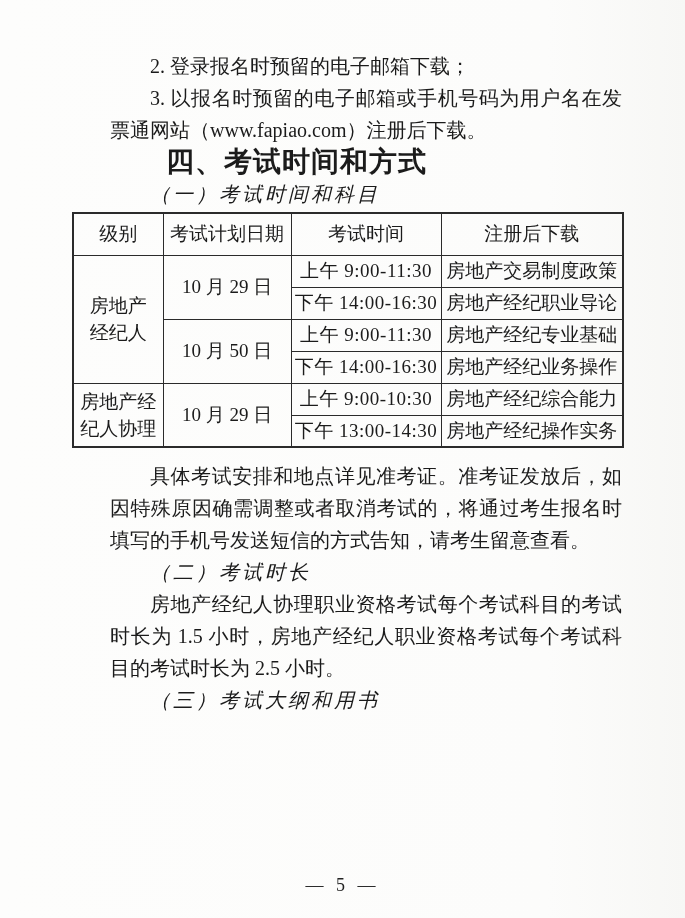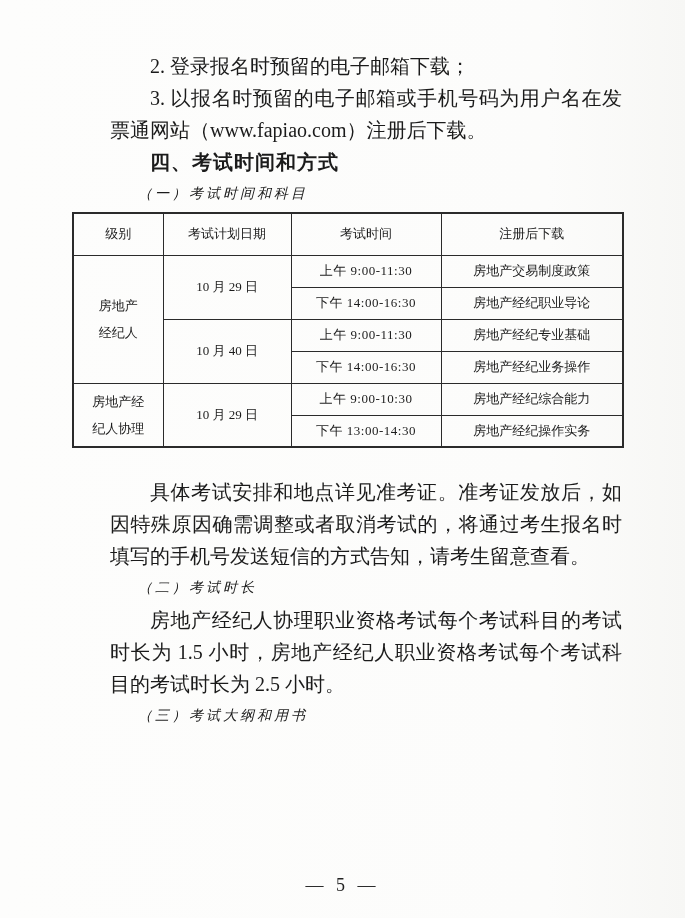--- a/index.html
+++ b/index.html
@@ -25,54 +25,54 @@
   }
   .para {
     margin: 0 0 0 38px;
     width: 512px;
     font-size: 20px;
     line-height: 32px;
     text-align: justify;
     text-indent: 2em;
   }
   .para.after-table {
-    margin-top: 28px;
+    margin-top: 12px;
   }
   .heading {
     margin: 0 0 0 38px;
     width: 512px;
     font-family: "Liberation Sans", sans-serif;
     font-weight: bold;
-    font-size: 20px;
+    font-size: 28px;
     line-height: 32px;
     text-indent: 2em;
     letter-spacing: 1px;
   }
   .kai {
     margin: 0 0 0 38px;
     width: 512px;
     font-style: italic;
-    font-size: 14px;
+    font-size: 20px;
     line-height: 32px;
     text-indent: 2em;
     letter-spacing: 3px;
   }
   table.exam-table {
     border-collapse: collapse;
     table-layout: fixed;
     width: 550px;
     margin-top: 2px;
     border: 2px solid #2b2b2b;
   }
   table.exam-table th,
   table.exam-table td {
     border: 1px solid #2b2b2b;
     text-align: center;
     vertical-align: middle;
-    font-size: 13px;
+    font-size: 19px;
     font-weight: normal;
     padding: 0 2px;
     overflow: hidden;
   }
   table.exam-table thead tr {
     height: 42px;
   }
   table.exam-table tbody tr {
     height: 32px;
   }
@@ -128,21 +128,21 @@
 经纪人</td>
           <td rowspan="2">10 月 29 日</td>
           <td class="time-cell">上午 9:00-11:30</td>
           <td>房地产交易制度政策</td>
         </tr>
         <tr>
           <td class="time-cell">下午 14:00-16:30</td>
           <td>房地产经纪职业导论</td>
         </tr>
         <tr>
-          <td rowspan="2">10 月 40 日</td>
+          <td rowspan="2">10 月 50 日</td>
           <td class="time-cell">上午 9:00-11:30</td>
           <td>房地产经纪专业基础</td>
         </tr>
         <tr>
           <td class="time-cell">下午 14:00-16:30</td>
           <td>房地产经纪业务操作</td>
         </tr>
         <tr>
           <td class="level-cell" rowspan="2" style="white-space: pre-line;">房地产经
 纪人协理</td>

